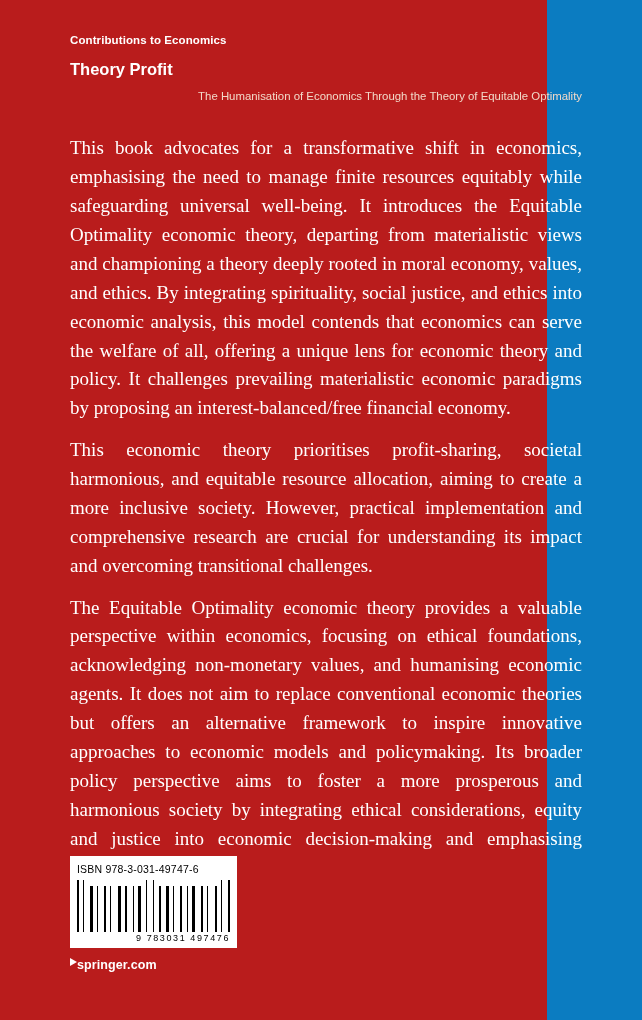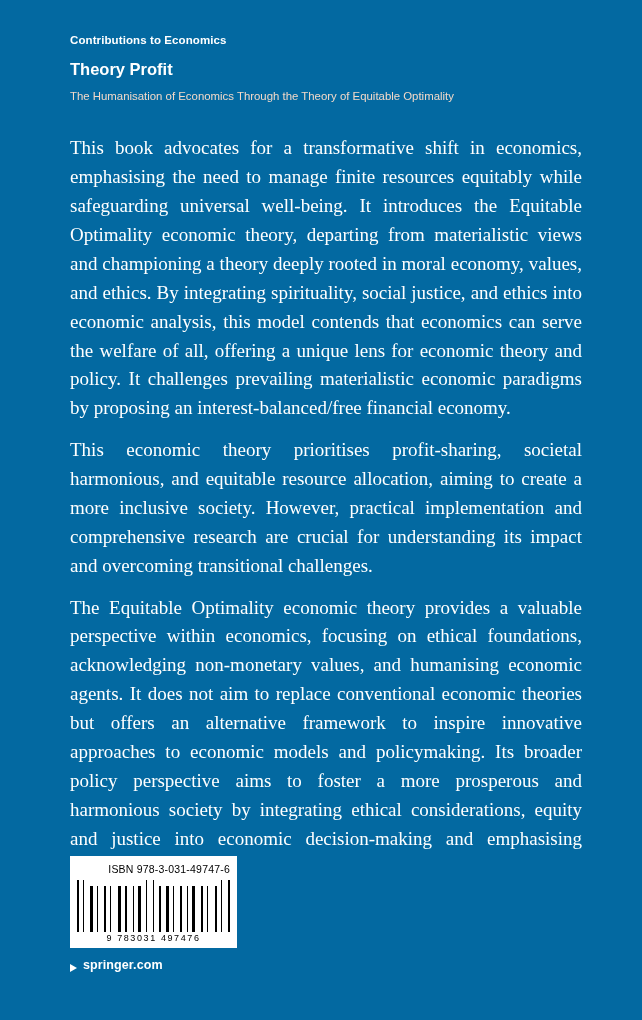--- a/index.html
+++ b/index.html
@@ -8,23 +8,23 @@
   }
   body {
     width: 642px;
     height: 1020px;
     background: #0b7cc1;
     font-family: "Liberation Serif", serif;
     overflow: hidden;
   }
   .page {
     position: relative;
-    width: 642px;
+    width: 547px;
     height: 1020px;
-    background: #0369a1;
+    background: #b91c1c;
     box-sizing: border-box;
   }
   .content {
     position: absolute;
     left: 70px;
     top: 34px;
     width: 512px;
   }
   .series {
     font-family: "Liberation Sans", sans-serif;
@@ -46,20 +46,21 @@
     font-size: 16.5px;
     color: #ffffff;
     margin: 0 0 10px 0;
   }
   .subtitle {
     font-family: "Liberation Sans", sans-serif;
     font-size: 11.4px;
     color: #f2d9c9;
     margin: 0 0 30px 0;
     line-height: 1.35;
+    text-align: right;
   }
   .blurb p {
     color: #ffffff;
     font-family: "Liberation Serif", serif;
     font-size: 19px;
     line-height: 1.52;
     text-align: justify;
     margin: 0 0 13px 0;
   }
   .blurb p:last-child {
@@ -72,21 +73,21 @@
     width: 167px;
     background: #ffffff;
     border: 1px solid #ffffff;
     padding: 6px 6px 4px 6px;
     box-sizing: border-box;
   }
   .isbn-text {
     font-family: "Liberation Sans", sans-serif;
     font-size: 10.5px;
     color: #000000;
-    text-align: right;
+    text-align: left;
     letter-spacing: 0.2px;
     margin-bottom: 5px;
     white-space: nowrap;
   }
   .barcode {
     height: 52px;
     width: 100%;
     display: flex;
     align-items: flex-end;
     justify-content: space-between;
@@ -101,30 +102,30 @@
     height: 100%;
   }
   .barcode i.s {
     height: 88%;
   }
   .barcode-digits {
     font-family: "Liberation Sans", sans-serif;
     font-size: 9px;
     color: #000;
     letter-spacing: 1.6px;
-    text-align: center;
+    text-align: right;
     margin-top: 1px;
   }
   .springer {
     position: absolute;
     left: 70px;
     top: 958px;
     display: flex;
-    align-items: flex-end;
-    gap: 6px;
+    align-items: flex-start;
+    gap: 0;
   }
   .springer .tri {
     width: 0;
     height: 0;
     border-left: 7px solid #ffffff;
     border-top: 4.5px solid transparent;
     border-bottom: 4.5px solid transparent;
   }
   .springer .label {
     font-family: "Liberation Sans", sans-serif;

